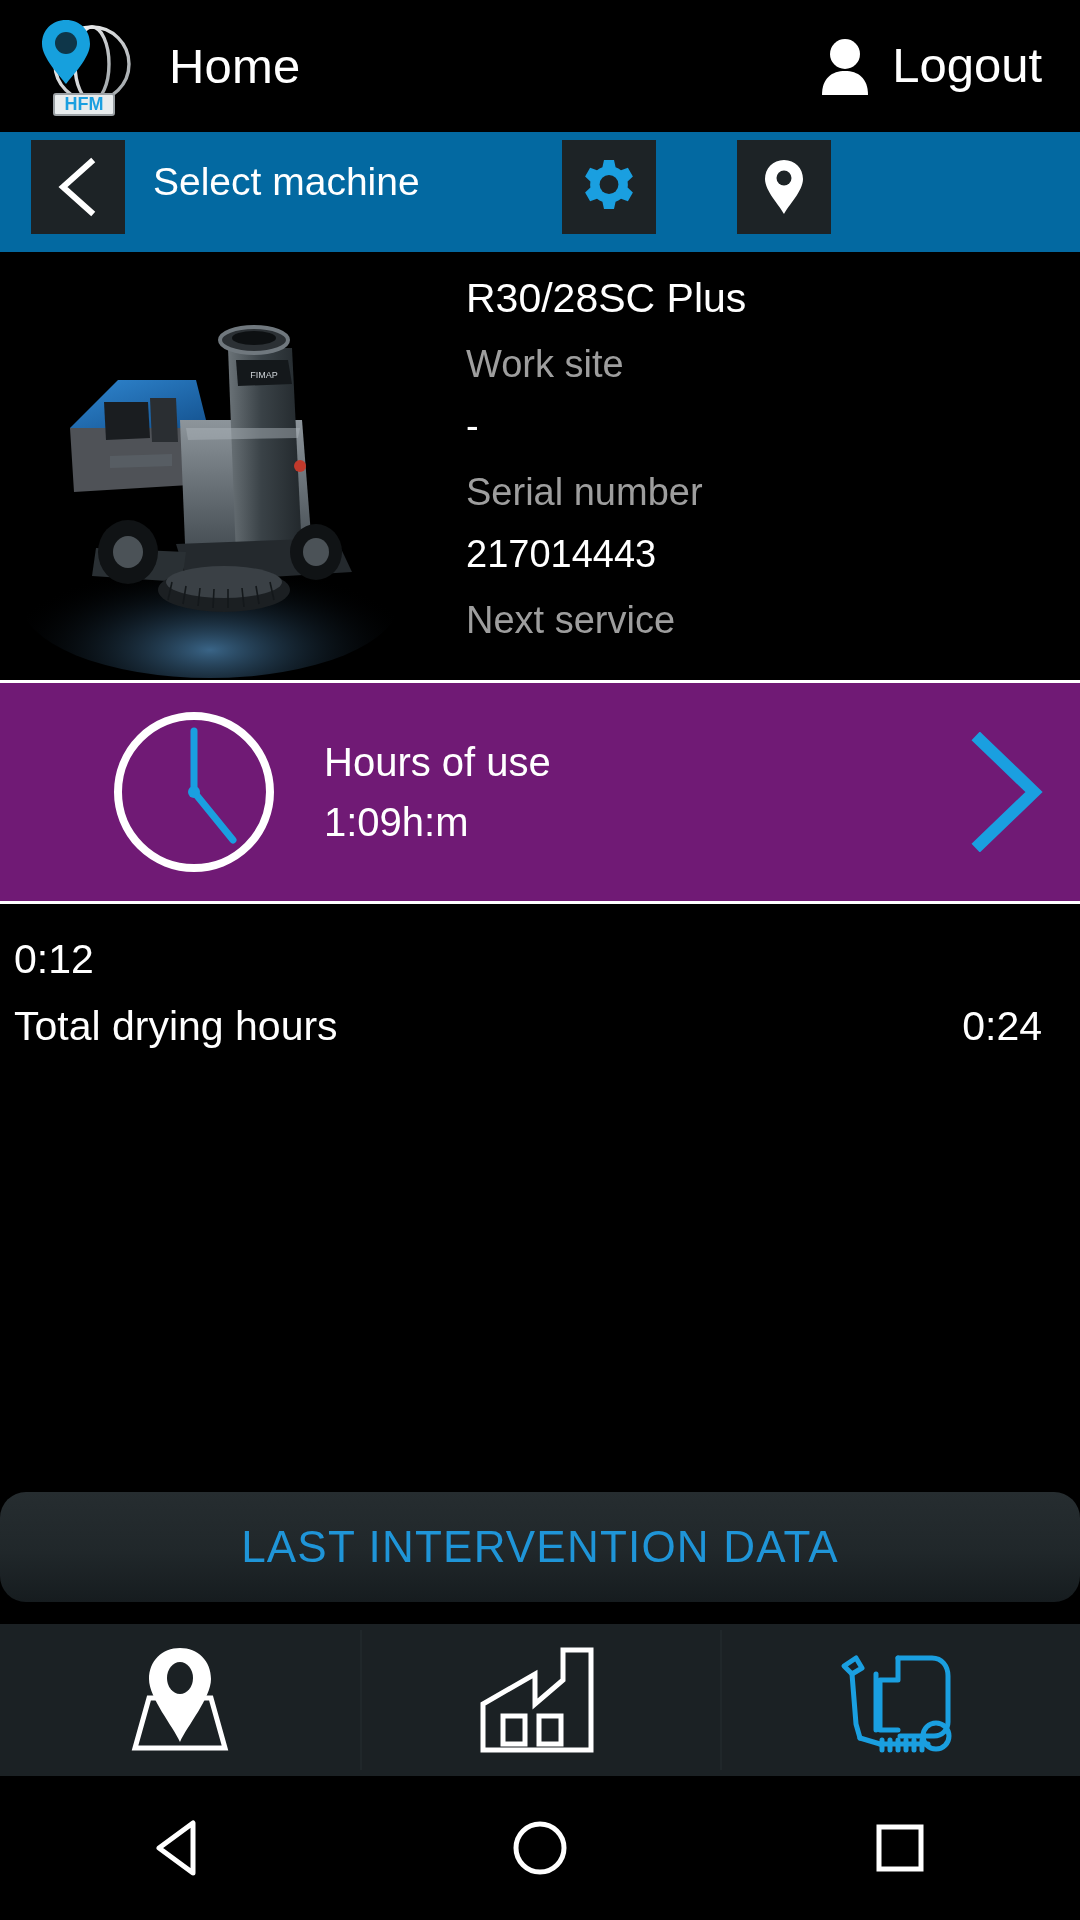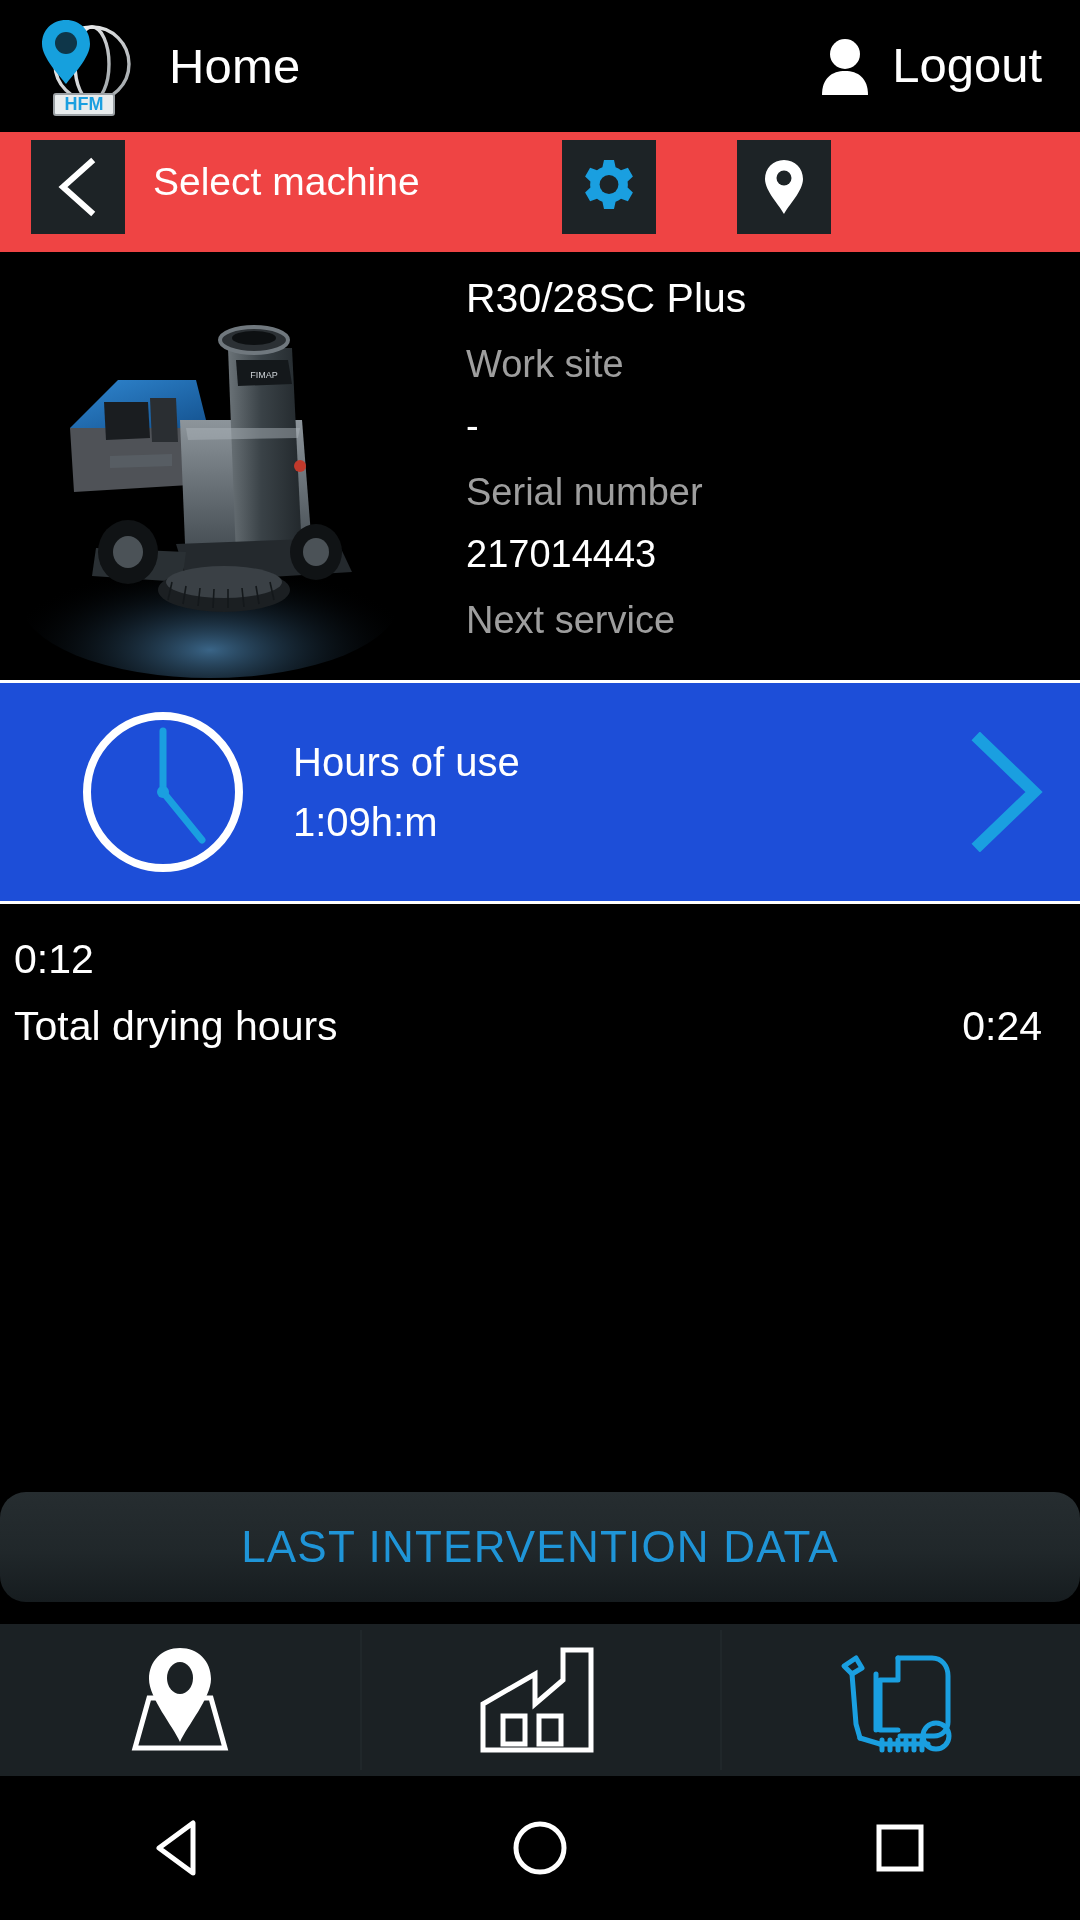--- a/index.html
+++ b/index.html
@@ -52,21 +52,21 @@
     color: #fff;
     font-size: 49px;
     font-weight: 400;
   }
 
   
   .subbar {
     height: 120px;
     flex: 0 0 auto;
     position: relative;
-    background: #ef4444;
+    background: #0369a1;
   }
   .sqbtn {
     position: absolute;
     top: 8px;
     width: 94px; height: 94px;
     background: #1d2326;
     display: flex;
     align-items: center;
     justify-content: center;
   }
@@ -132,22 +132,22 @@
     background: #ffffff;
     flex: 0 0 auto;
   }
 
   
   .hours-row {
     flex: 0 0 auto;
     height: 218px;
     display: flex;
     align-items: center;
-    background: #1d4ed8;
-    padding-left: 80px;
+    background: #701a75;
+    padding-left: 111px;
     position: relative;
   }
   .clock {
     width: 166px; height: 166px;
     flex: 0 0 auto;
   }
   .clock svg { width: 100%; height: 100%; display: block; }
   .hours-text {
     margin-left: 47px;
     display: flex;

